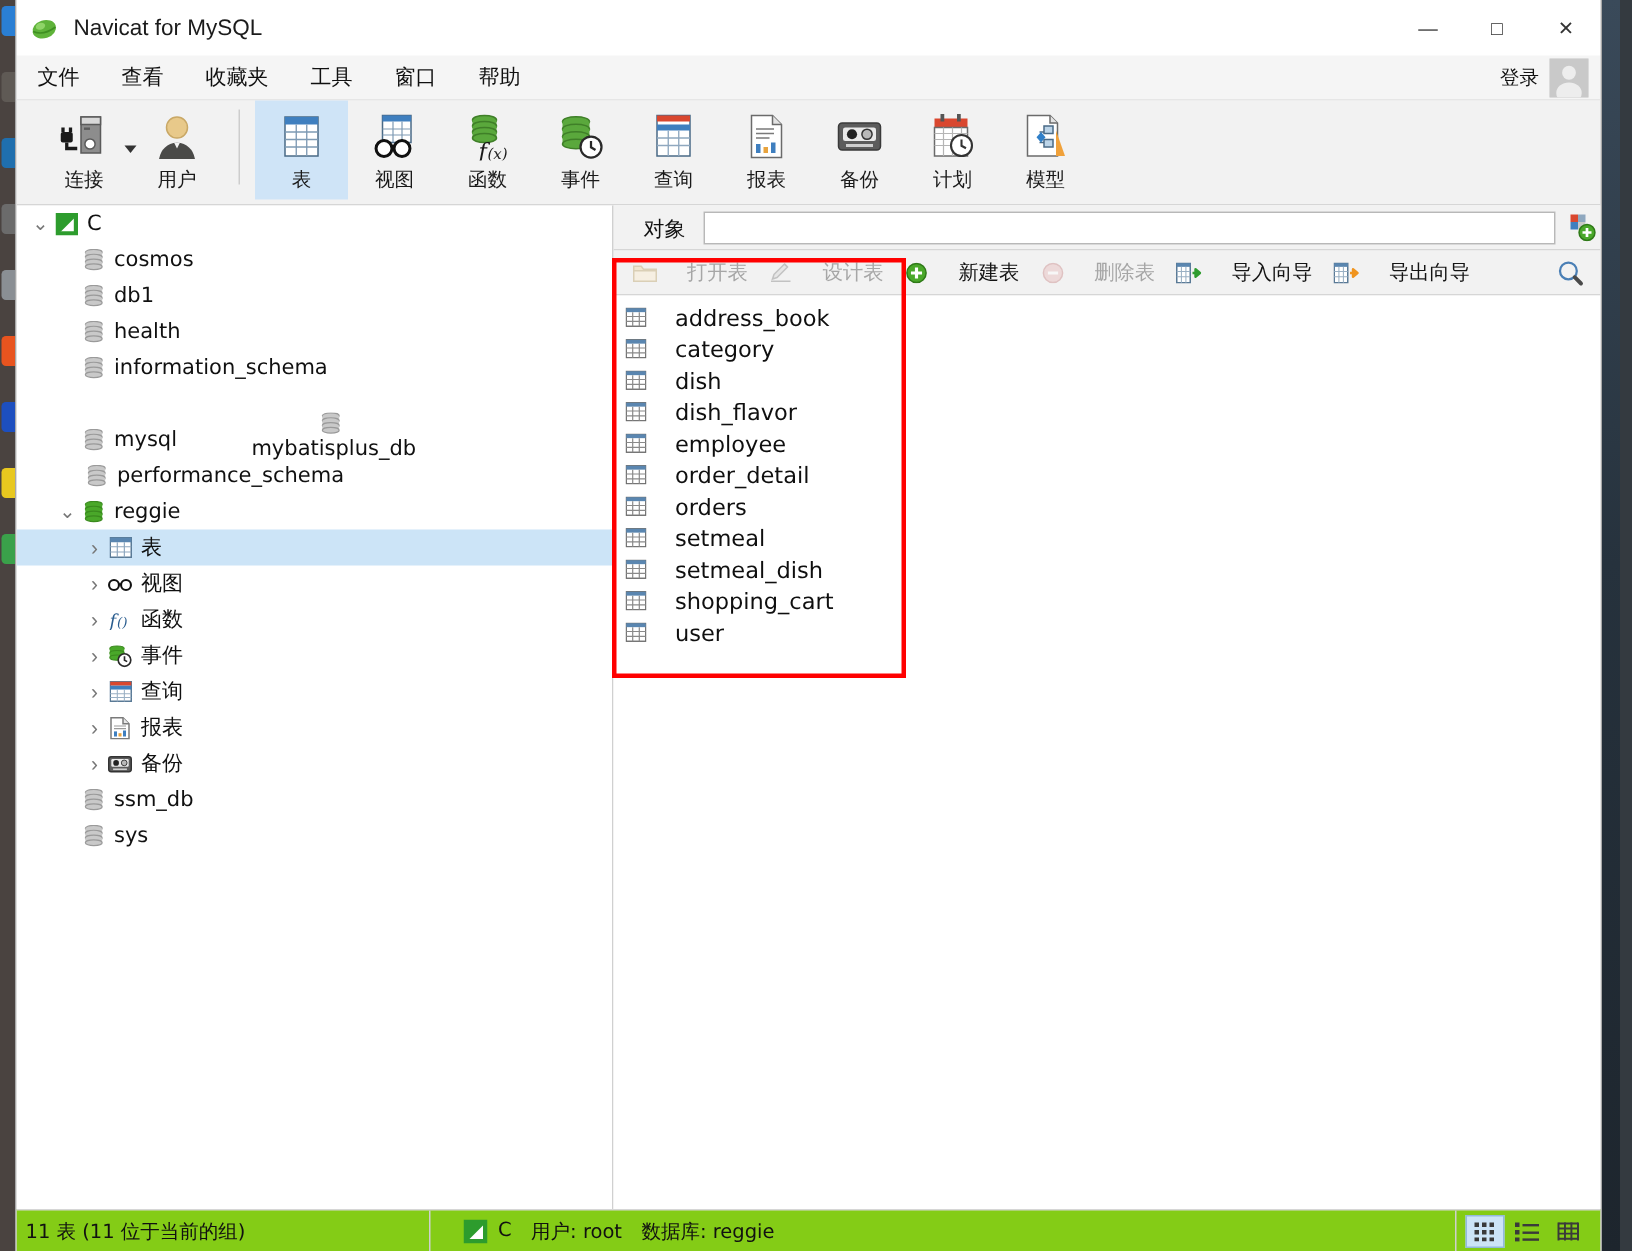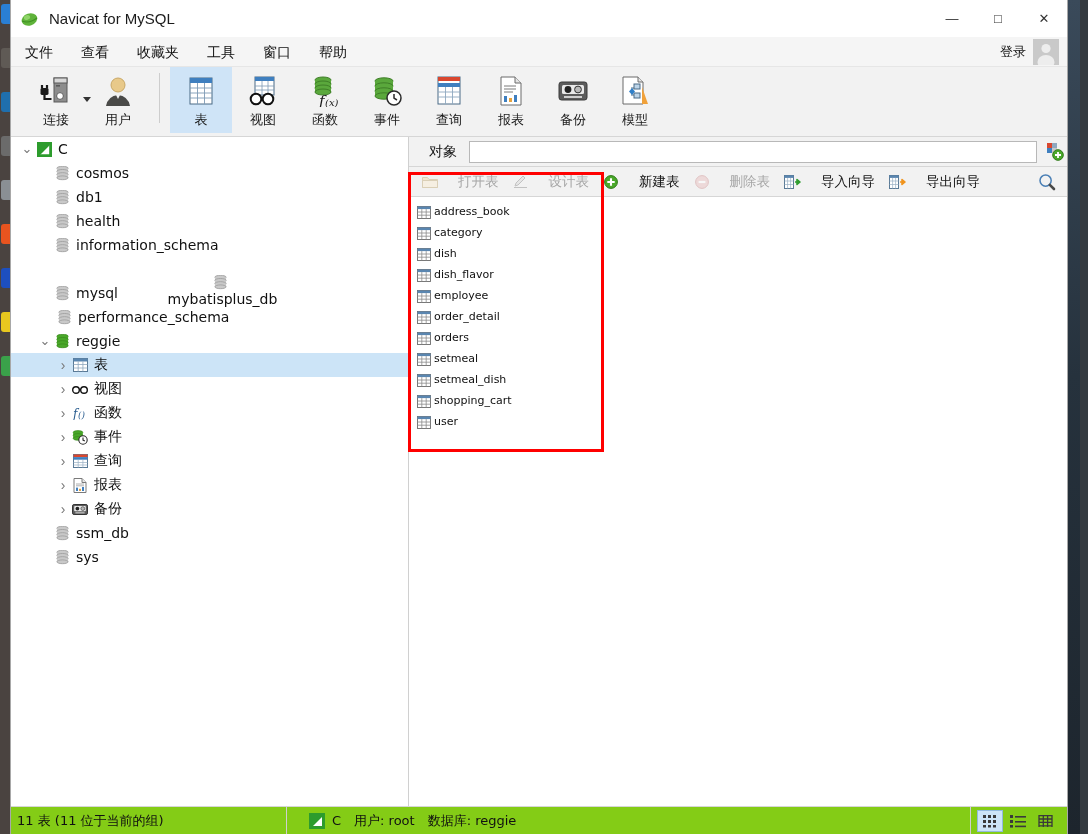--- a/index.html
+++ b/index.html
@@ -135,21 +135,21 @@
   
   #main { flex: 1 1 auto; display: flex; flex-direction: column; min-width: 0; background:#fff; }
 
   #objbar {
     height: 30px; flex: 0 0 30px; background: #f2f2f2;
     display: flex; align-items: center; padding-left: 8px;
     border-bottom: 1px solid #d6d6d6;
   }
   #obj-tab {
     font-size: 14px; color: #111; padding: 0 12px; height: 30px;
-    line-height: 30px; font-family: Liberation Mono, monospace; cursor: default;
+    line-height: 30px; font-family: Liberation Sans, sans-serif; cursor: default;
   }
   #obj-input {
     flex: 1 1 auto; height: 22px; background: #fff;
     border: 1px solid #b8b8b8; margin-right: 4px; font-size: 12px;
     padding: 0 5px; outline: none; color: #222;
     font-family: "Liberation Sans", sans-serif;
   }
   #obj-add { width: 26px; height: 30px; display:flex; align-items:center; justify-content:center; cursor: default; }
 
   #actionbar {
@@ -169,22 +169,23 @@
   #table-area { flex: 1 1 auto; position: relative; overflow: hidden; background: #fff; }
   #table-list {
     position: absolute; left: 6px; top: 4px;
     display: flex; flex-direction: column;
   }
   .trow {
     height: 21px; display: flex; align-items: center; gap: 3px;
     padding: 0 5px 0 2px; cursor: default; white-space: nowrap;
   }
   .tname {
-    font-size: 11px; color: #0f0f0f;
+    font-size: 15px; color: #0f0f0f;
     font-family: "DejaVu Sans", "Liberation Sans", sans-serif;
+    margin-left: 16px;
   }
 
   
   .tbl-ico { width: 14px; height: 13px; flex: 0 0 14px; position: relative; }
 
   
   #annot {
     position: absolute; pointer-events: none;
     border: 3px solid #ff0000;
     left: 408px; top: 172px; width: 196px; height: 280px;
@@ -394,20 +395,34 @@
           <rect x="2" y="7" width="28" height="18" rx="2.5" fill="#5c5c5c" stroke="#3a3a3a"></rect>
           <rect x="5" y="10" width="22" height="9" rx="1.5" fill="#e9e9e9"></rect>
           <circle cx="11" cy="14.5" r="3.4" fill="#222"></circle>
           <circle cx="21" cy="14.5" r="3.4" fill="#b9b9b9" stroke="#333"></circle>
           <rect x="7" y="21" width="18" height="2" fill="#cfcfcf"></rect>
         </svg>
       </div>
       <div class="tb-lbl">备份</div>
     </div>
 
+    <div class="tb-btn">
+      <div class="tb-ico">
+        <svg width="30" height="32" viewBox="0 0 30 32">
+          <rect x="3" y="4" width="22" height="6" fill="#d9472f"></rect>
+          <rect x="3" y="10" width="22" height="19" fill="#fff" stroke="#6b6b6b"></rect>
+          <path d="M3 14h22M3 18h22M3 22h22M9 10v19M15 10v19M21 10v19" stroke="#b5b5b5" stroke-width="0.8"></path>
+          <rect x="7" y="1" width="2.5" height="5" fill="#555"></rect>
+          <rect x="18" y="1" width="2.5" height="5" fill="#555"></rect>
+          <circle cx="21" cy="22" r="7" fill="#fff" stroke="#333" stroke-width="1.4"></circle>
+          <path d="M21 18v4.2l3 1.6" stroke="#333" stroke-width="1.4" fill="none"></path>
+        </svg>
+      </div>
+      <div class="tb-lbl">计划</div>
+    </div>
 
     <div class="tb-btn">
       <div class="tb-ico">
         <svg width="30" height="32" viewBox="0 0 30 32">
           <path d="M3 2h15l5 5v22H3z" fill="#fff" stroke="#6b6b6b"></path>
           <path d="M18 2v5h5" fill="#e4e4e4" stroke="#6b6b6b"></path>
           <rect x="14" y="9" width="6" height="5" fill="#bcd4e8" stroke="#4a6a86"></rect>
           <rect x="14" y="18" width="6" height="5" fill="#bcd4e8" stroke="#4a6a86"></rect>
           <path d="M11 13h3M11 20h3" stroke="#4a6a86"></path>
           <path d="M9 16.5 l3-3.5 3 3.5 -3 3.5z" fill="#2f7fc9"></path>

